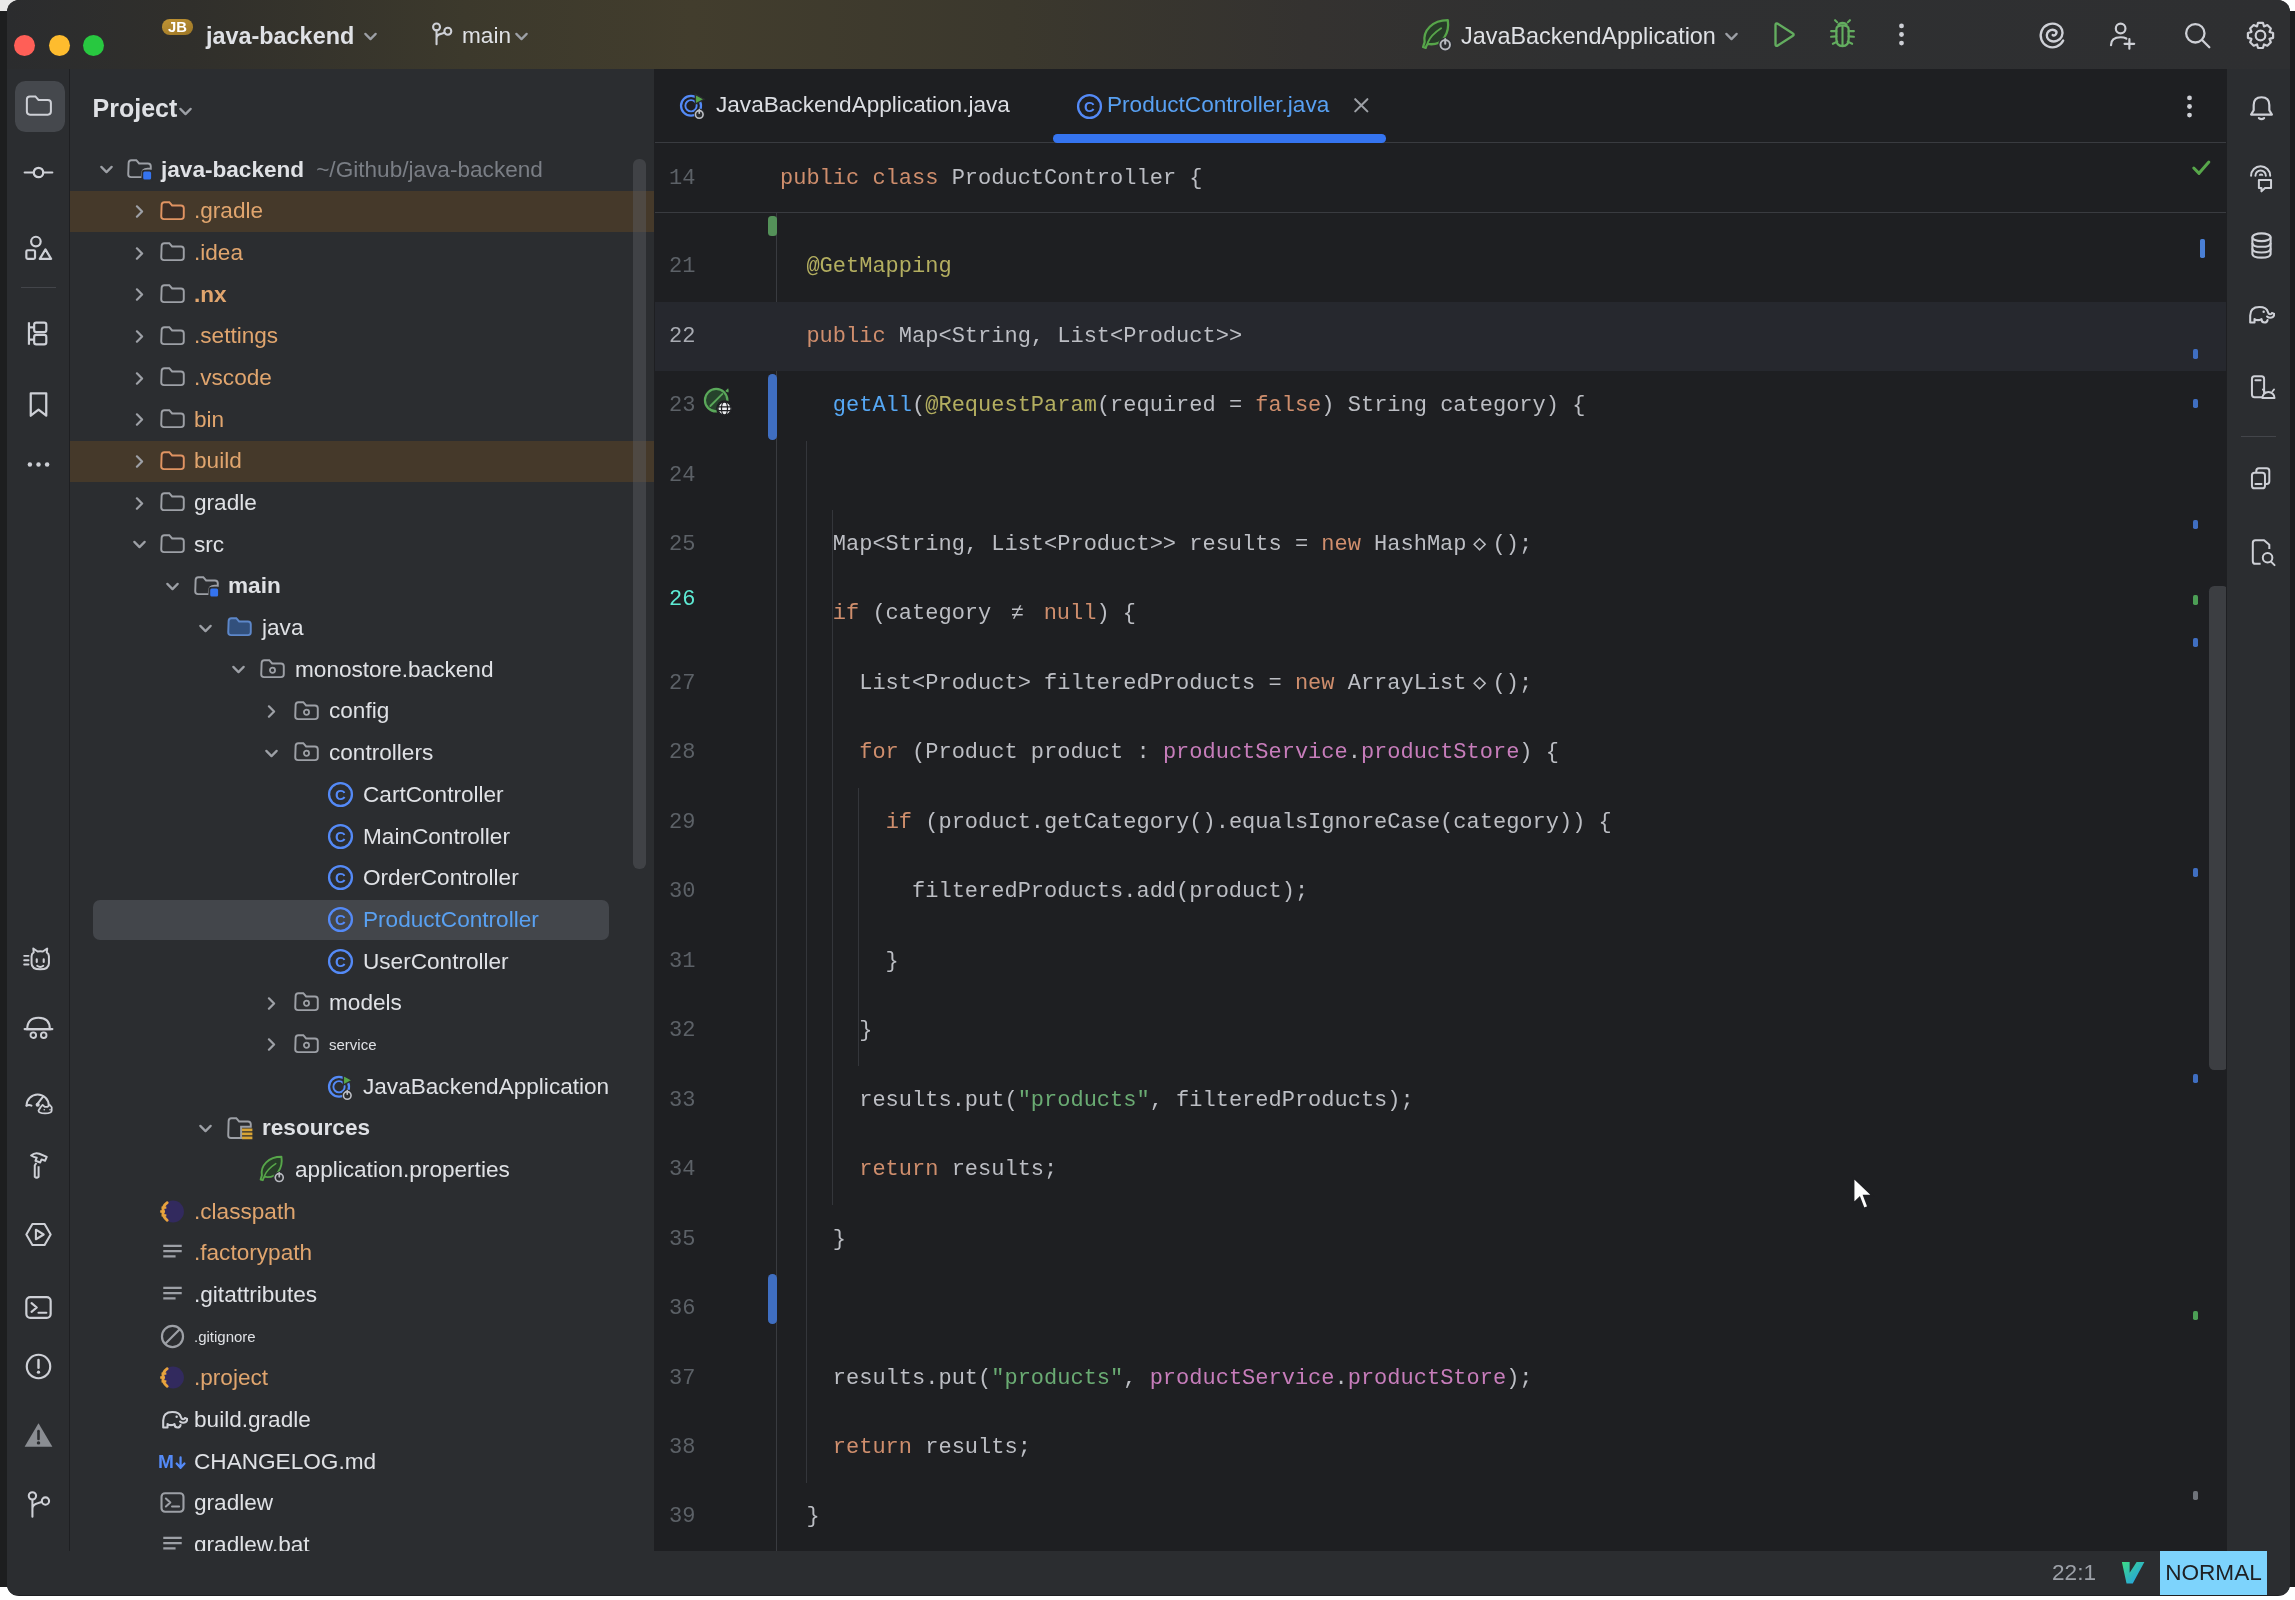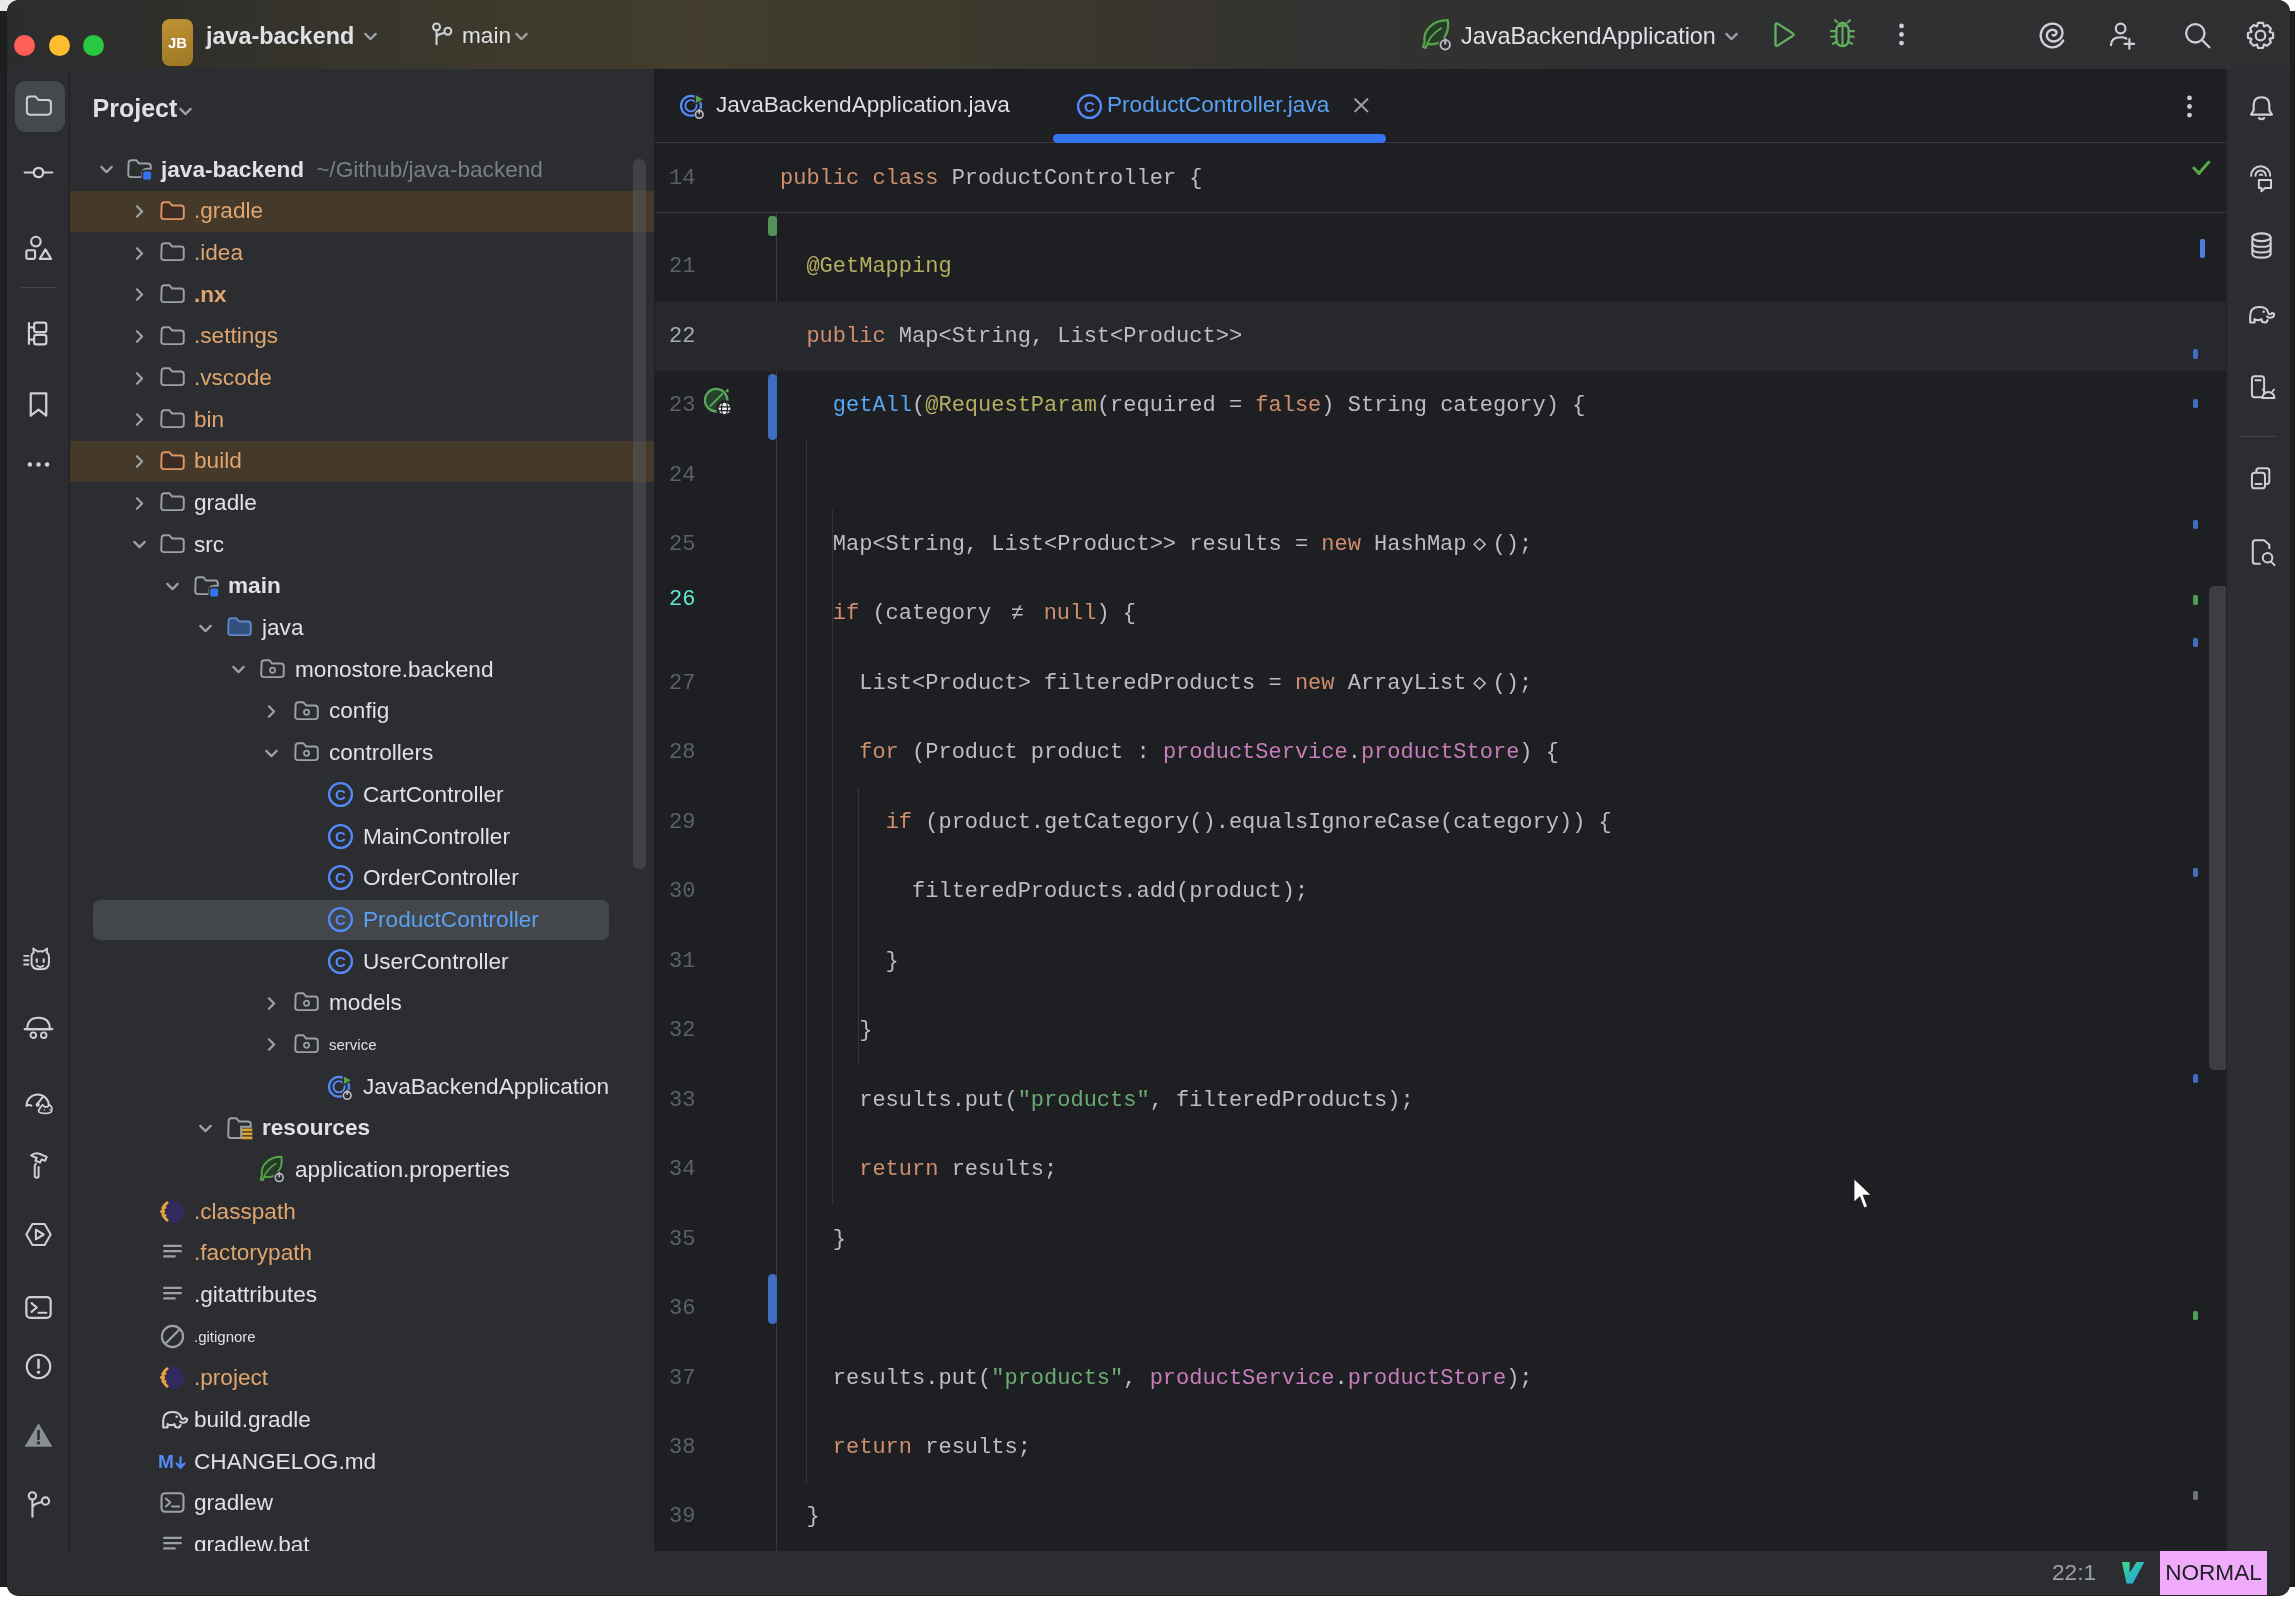--- a/index.html
+++ b/index.html
@@ -17,21 +17,21 @@
 
 </style></head><body>
 <div id="bgb"></div>
 <div id="bgtl"></div>
 <div id="bgtr"></div>
 <div id="win">
 <div class="abs" style="left:0;top:0;width:2283px;height:69px;background:linear-gradient(90deg,#2b2c2e 0%,#302f2b 8%,#3c392c 20%,#423d2d 30%,#3b382d 44%,#343230 57%,#2f3031 69%,#2e2f31 100%)"></div>
 <div class="abs" style="left:7px;top:35px;width:21px;height:21px;border-radius:50%;background:#ff5f57"></div>
 <div class="abs" style="left:42px;top:35px;width:21px;height:21px;border-radius:50%;background:#febc2e"></div>
 <div class="abs" style="left:76px;top:35px;width:21px;height:21px;border-radius:50%;background:#28c840"></div>
-<div class="abs" style="left:155px;top:19px;width:31px;height:47px;border-radius:7.8px;background:linear-gradient(160deg,#c09434 0%,#9c7626 100%);color:#fff;font-size:14.8px;font-weight:700;display:flex;align-items:center;justify-content:center">JB</div>
+<div class="abs" style="left:155px;top:19px;width:31px;height:16px;border-radius:7.8px;background:linear-gradient(160deg,#c09434 0%,#9c7626 100%);color:#fff;font-size:14.8px;font-weight:700;display:flex;align-items:center;justify-content:center">JB</div>
 <div class="tbt" style="left:199px;font-weight:600;font-size:23.4px">java-backend</div>
 <svg class="icon" style="left:354px;top:27px" width="19" height="19" viewBox="0 0 22 22" fill="none">
       <path d="M5 8 L11 14 L17 8" stroke="#9da0a6" stroke-width="2.6" stroke-linecap="round" stroke-linejoin="round"></path>
     </svg>
 <svg class="icon" style="left:420px;top:20px" width="29.5" height="29.5" viewBox="0 0 34 34" fill="none">
       <circle cx="11" cy="8" r="4" stroke="#ced0d6" stroke-width="2.4"></circle>
 <circle cx="24" cy="13" r="4" stroke="#ced0d6" stroke-width="2.4"></circle>
 <path d="M11 12 V 28 M11 21 q 0 -4 5 -5 l 4 -1.2" stroke="#ced0d6" stroke-width="2.4" stroke-linecap="round"></path>
     </svg>
 <div class="tbt" style="left:455px;font-size:22.6px">main</div>
@@ -526,15 +526,15 @@
 <div class="abs" style="left:2045px;top:50%;transform:translateY(-50%);color:#9da1a8;font-size:22.6px">22:1</div>
 <svg class="icon" style="left:2111px;top:7px" width="29.5" height="29.5" viewBox="0 0 38 38" fill="none">
         <defs>
           <linearGradient id="vg" x1="0" y1="0" x2="1" y2="1">
 <stop offset="0" stop-color="#3ddc84"></stop>
             <stop offset="1" stop-color="#2196f3"></stop>
           </linearGradient>
         </defs>
 <path d="M5 5 h10 v14 L24 5 h10 L19 33 h-8 z" fill="url(#vg)"></path>
       </svg>
-<div class="abs" style="left:2153px;top:0;width:107px;height:44px;background:#f0abfc;color:#1e2023;font-size:22.6px;display:flex;align-items:center;justify-content:center">NORMAL</div>
+<div class="abs" style="left:2153px;top:0;width:107px;height:44px;background:#7dd3fc;color:#1e2023;font-size:22.6px;display:flex;align-items:center;justify-content:center">NORMAL</div>
 </div>
 </div>
 
 </body></html>

